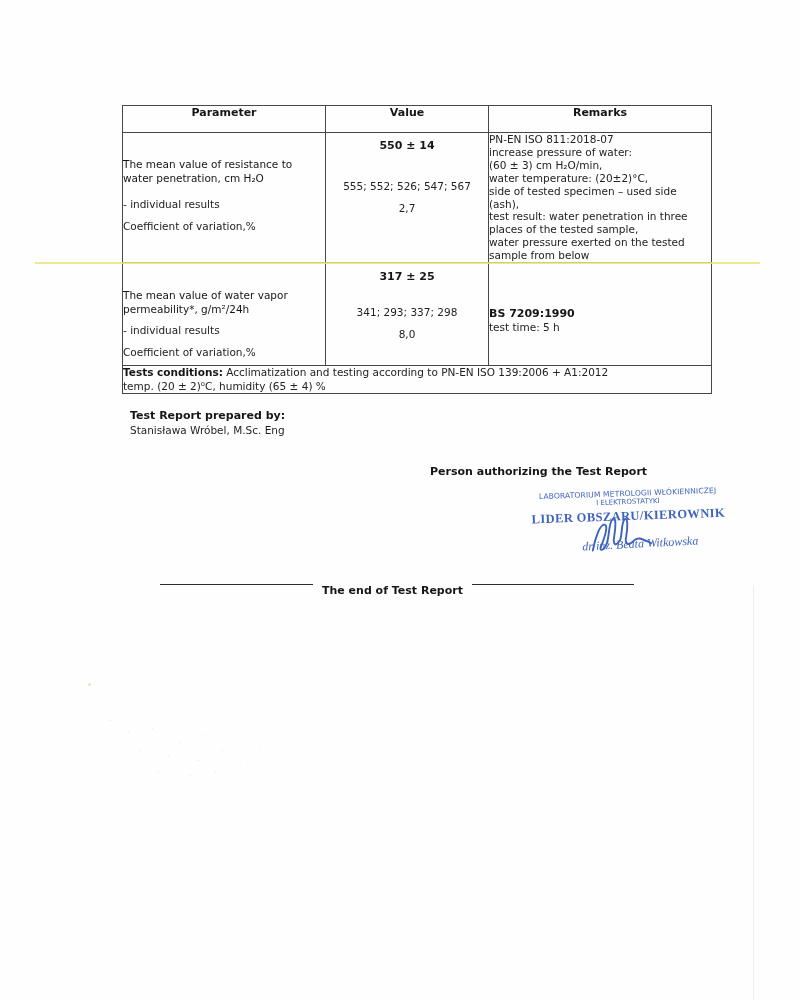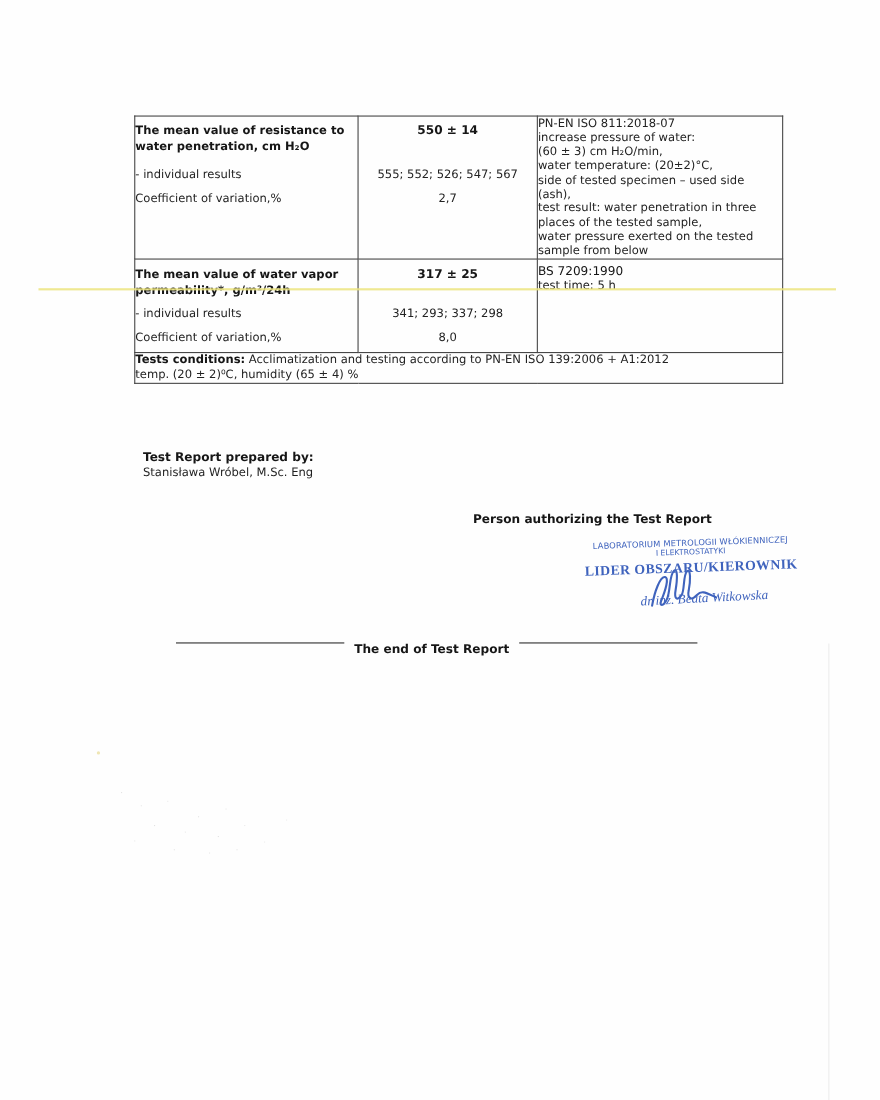--- a/index.html
+++ b/index.html
@@ -33,27 +33,27 @@
   .col-param{width:203px;}
   .col-value{width:163px;}
   .col-remarks{width:223px;}
 
   .param-cell{padding:0 6px 0 8px;}
   .value-cell{text-align:center;}
   .b1r1{height:46px;padding-top:6px;box-sizing:border-box;}
   .b2{height:22px;box-sizing:border-box;}
   .b3{height:20px;box-sizing:border-box;}
   .b1r2{height:42px;padding-top:7px;box-sizing:border-box;}
-  .param-title{font-weight:bold;font-size:10.5px;line-height:14px;color:#161616;}
+  .param-title{font-weight:normal;font-size:10.5px;line-height:14px;color:#161616;margin-top:18px;}
   .plain{font-size:10.5px;line-height:14px;}
   .val-main{font-weight:bold;font-size:11px;color:#161616;}
 
   .remarks-cell{padding:3px 5px 2px 7px;}
   .remark-line{font-size:10.5px;line-height:12.9px;white-space:pre-wrap;}
-  .remark-bold{font-weight:normal;font-size:11px;line-height:14px;color:#161616;}
+  .remark-bold{font-weight:bold;font-size:11px;line-height:14px;color:#161616;margin-top:40px;}
 
   .cond-cell{padding:5px 8px 6px 8px;}
   .cond-line{font-size:10.5px;line-height:13.5px;white-space:pre-wrap;}
   .cond-label{font-weight:bold;color:#161616;}
 
   
   .yellow-line{position:absolute;left:35px;top:262px;width:725px;height:2px;background:#ece47f;opacity:.85;}
   .yellow-dot{position:absolute;left:88px;top:683px;width:3px;height:3px;border-radius:50%;background:#efe6b4;}
   .speckle{position:absolute;left:110px;top:720px;width:1px;height:1px;background:#e2e2e2;opacity:.9;
     box-shadow:18px 12px 0 #e6e6e6, 42px 8px 0 #eaeaea, 70px 22px 0 #e2e2e2, 95px 15px 0 #e8e8e8,
@@ -101,20 +101,25 @@
 <div class="page">
 
 
   <table class="report">
     <colgroup>
       <col class="col-param">
         <col class="col-value">
         <col class="col-remarks">
     </colgroup>
     <tbody>
+        <tr>
+      <th class="hdr">Parameter</th>
+      <th class="hdr">Value</th>
+      <th class="hdr">Remarks</th>
+    </tr>
 
     <tr>
       <td class="param-cell">
         <div class="b1r1 param-title">The mean value of resistance to water penetration, cm H₂O</div>
         <div class="b2 plain">- individual results</div>
         <div class="b3 plain">Coefficient of variation,%</div>
       </td>
       <td class="value-cell">
         <div class="b1r1 val-main">550 ± 14</div>
         <div class="b2 plain">555; 552; 526; 547; 567</div>

